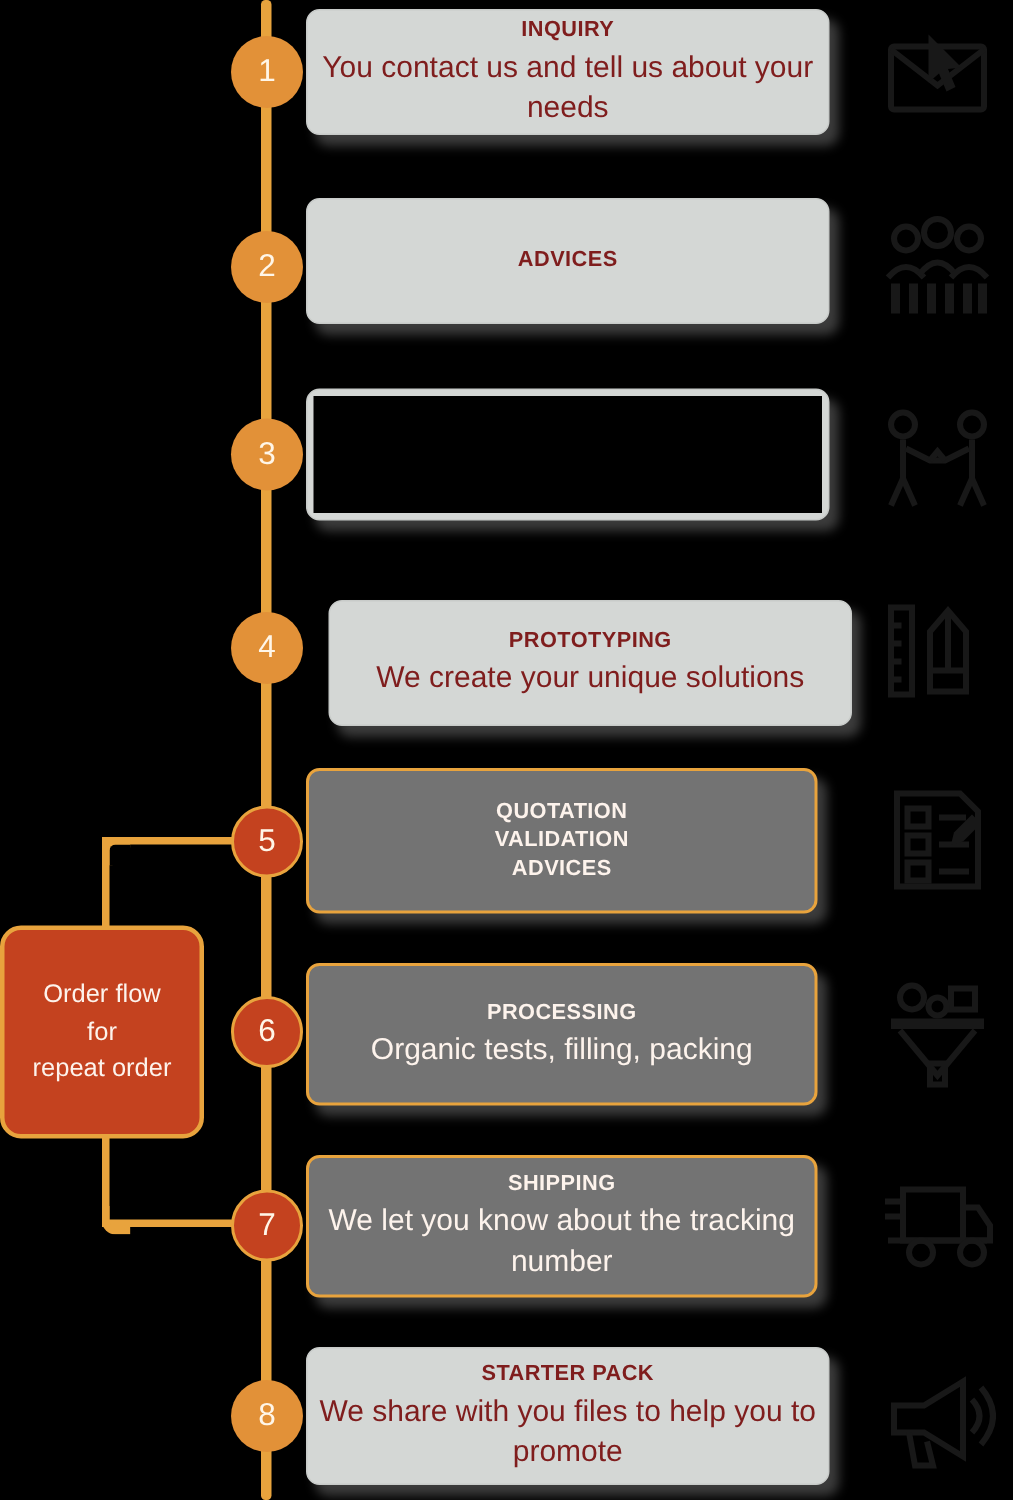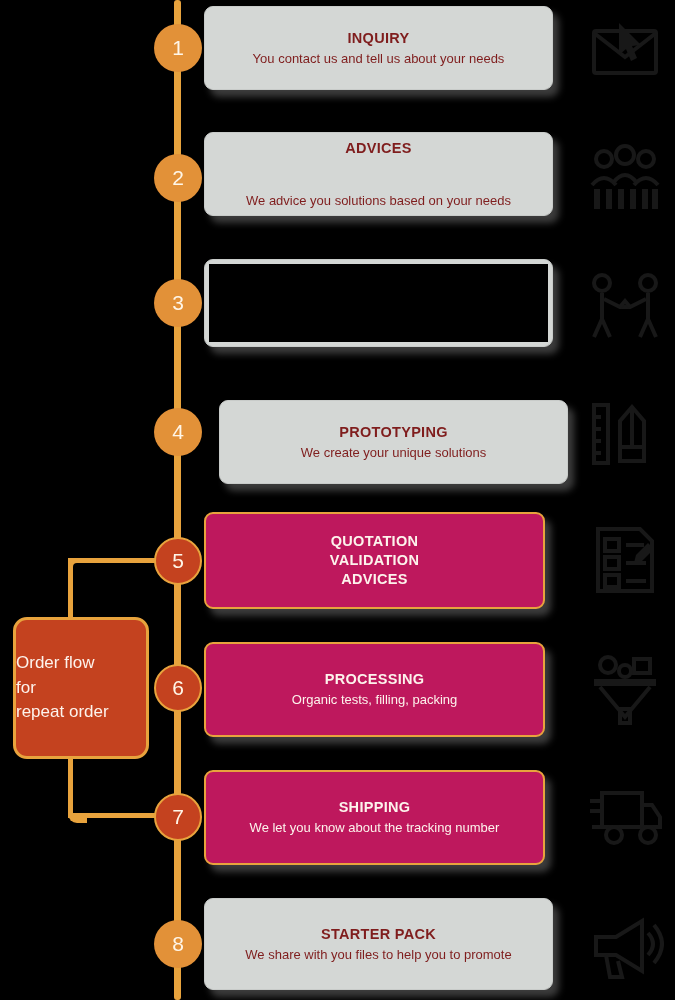--- a/index.html
+++ b/index.html
@@ -52,33 +52,33 @@
     box-shadow: 6px 7px 7px rgba(110,110,110,0.55);
   }
   .step-box.grey {
     width: 349px;
     background: #D4D7D5;
     color: #7f1d1d;
     border: 1px solid #C8CBC9;
   }
   .step-box.red {
     width: 341px;
-    background: #be185d;
+    background: #737373;
     color: #FFFFFF;
     border: 2px solid #E8A33D;
   }
 
   .step-title {
     font-weight: bold;
     font-size: 14.5px;
     letter-spacing: 0.3px;
     line-height: 1.32;
   }
   .step-desc {
-    font-size: 13px;
+    font-size: 20px;
     font-weight: normal;
     line-height: 1.34;
     margin-top: 2px;
   }
   .step-box.red .step-title,
   .step-box.red .step-desc { color: #FDF3EC; }
 
   
   .step-box.redacted {
     background: #D4D7D5;
@@ -115,32 +115,32 @@
   .num-circle.orange { background: #E29138; }
   .num-circle.red {
     background: #C4421F;
     border: 2px solid #E8A33D;
     box-sizing: border-box;
   }
 
   
   .repeat-box {
     position: absolute;
-    left: 13px;
+    left: 0;
     top: 617px;
     width: 136px;
     height: 142px;
     box-sizing: border-box;
     background: #C4421F;
     border: 3px solid #E8A33D;
     border-radius: 14px;
     color: #FDF3EC;
     display: flex;
     flex-direction: column;
-    align-items: flex-start;
+    align-items: center;
     justify-content: center;
     text-align: center;
     font-size: 17px;
     line-height: 1.45;
     z-index: 6;
   }
   .repeat-line { display: block; }
 
   
   .conn {
@@ -189,21 +189,20 @@
       <div class="step-desc">You contact us and tell us about your needs</div>
     </div>
     <div class="num-circle orange" style="top:24px;">
       <span>1</span>
     </div>
   </div>
 
   <div class="step-row" style="top:0;">
     <div class="step-box grey" style="top:132px;height:84px;gap:32px;">
       <div class="step-title">ADVICES</div>
-      <div class="step-desc">We advice you solutions based on your needs</div>
     </div>
     <div class="num-circle orange" style="top:154px;">
       <span>2</span>
     </div>
   </div>
 
   <div class="step-row" style="top:0;">
     <div class="step-box grey redacted" style="top:259px;height:88px;position:absolute;">
       <div class="redact-fill">
         <div class="step-title"></div>

